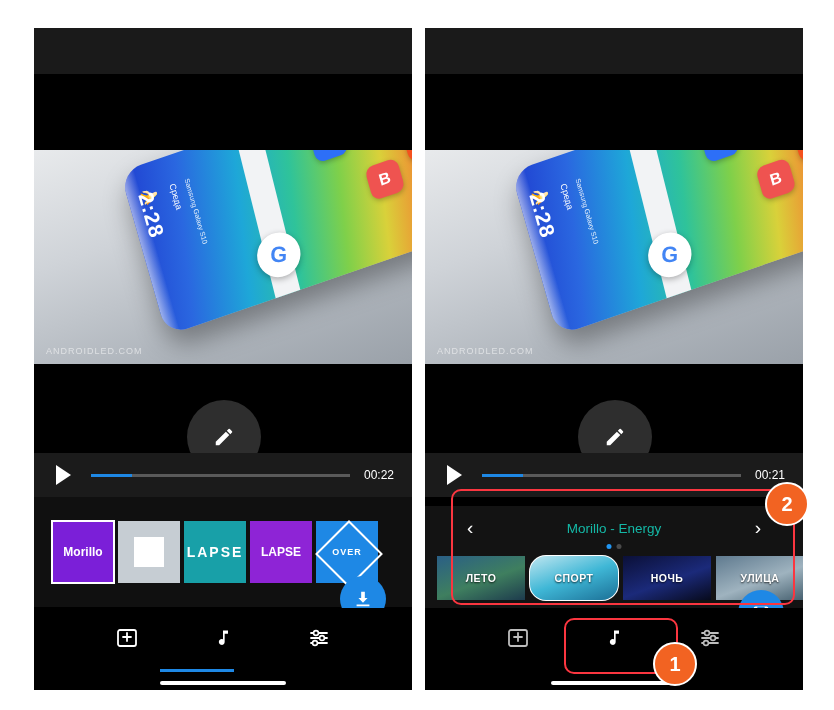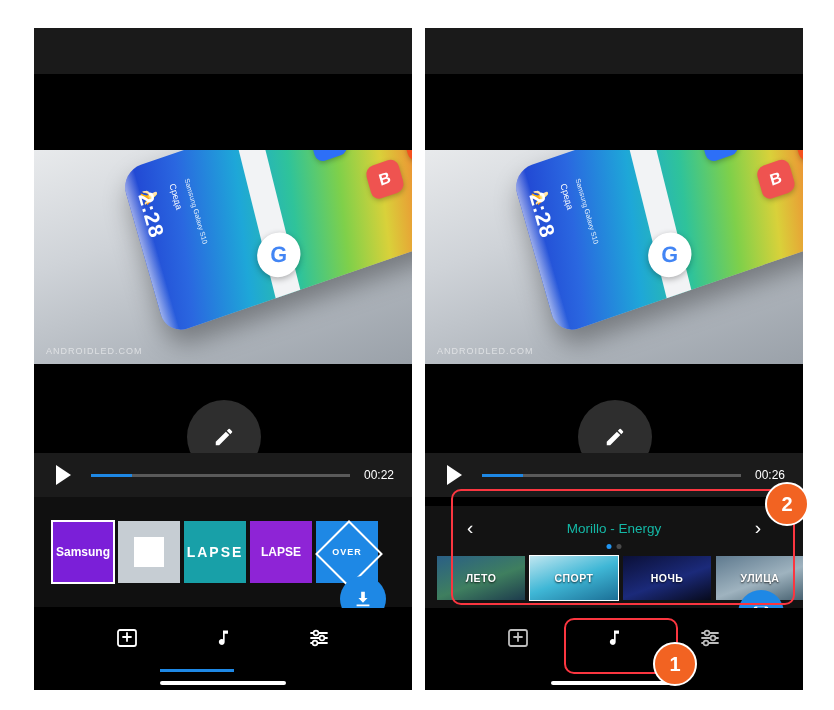--- a/index.html
+++ b/index.html
@@ -385,21 +385,21 @@
     display: flex;
     align-items: center;
     justify-content: center;
     color: #ffffff;
     font-size: 10.5px;
     font-weight: bold;
     letter-spacing: .5px;
     overflow: hidden;
     flex: none;
   }
-  .genre.selected { outline: 2px solid #ffffff; outline-offset: -1px; }
+  .genre.selected { outline: 2px solid #ffffff; outline-offset: -1px; border-radius: 16px; }
   .genre-label { position: relative; z-index: 2; text-shadow: 0 1px 2px rgba(0,0,0,.8); }
   .genre-bg { position: absolute; inset: 0; }
 
   
   .annot-rect {
     position: absolute;
     border: 2px solid #fb3640;
     border-radius: 10px;
     pointer-events: none;
   }
@@ -454,21 +454,21 @@
     <div class="transport">
       <div class="play-btn"></div>
       <div class="track">
         <div class="track-fill"></div>
       </div>
       <div class="time">00:22</div>
     </div>
 
     <div class="filmstrip">
       <div class="film-item selected" style="background:#7b1fd8">
-        <span>Samsung</span>
+        <span>Morillo</span>
       </div>
       <div class="film-item" style="background:#c6cdd3">
         <div style="width:30px;height:30px;background:#ffffff"></div>
       </div>
       <div class="film-item film-lapse" style="background:#18a0a8">
         <span>LAPSE</span>
       </div>
       <div class="film-item" style="background:#8e24d6">
         <span>LAPSE</span>
       </div>
@@ -537,21 +537,21 @@
       <svg class="pencil" viewBox="0 0 24 24">
         <path fill="currentColor" d="M3 17.25V21h3.75L17.81 9.94l-3.75-3.75L3 17.25zM20.71 7.04a1 1 0 0 0 0-1.41l-2.34-2.34a1 1 0 0 0-1.41 0l-1.83 1.83 3.75 3.75 1.83-1.83z"></path>
       </svg>
     </div>
 
     <div class="transport">
       <div class="play-btn"></div>
       <div class="track">
         <div class="track-fill"></div>
       </div>
-      <div class="time">00:26</div>
+      <div class="time">00:21</div>
     </div>
 
     <div class="music-panel">
       <div class="music-header">
         <span class="chev chev-left">‹</span>
         <span class="music-title">Morillo - Energy</span>
         <span class="chev chev-right">›</span>
         <div class="dots">
           <div class="dot active"></div>
           <div class="dot"></div>

